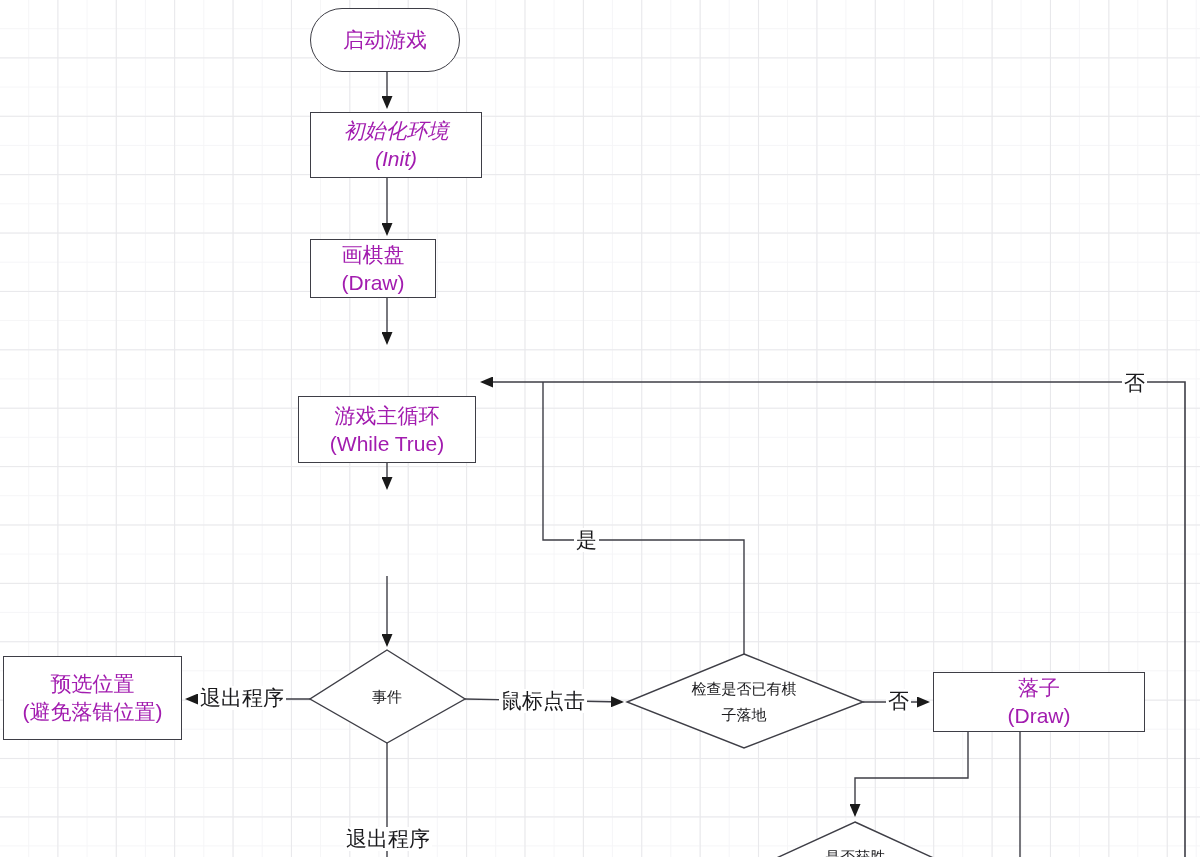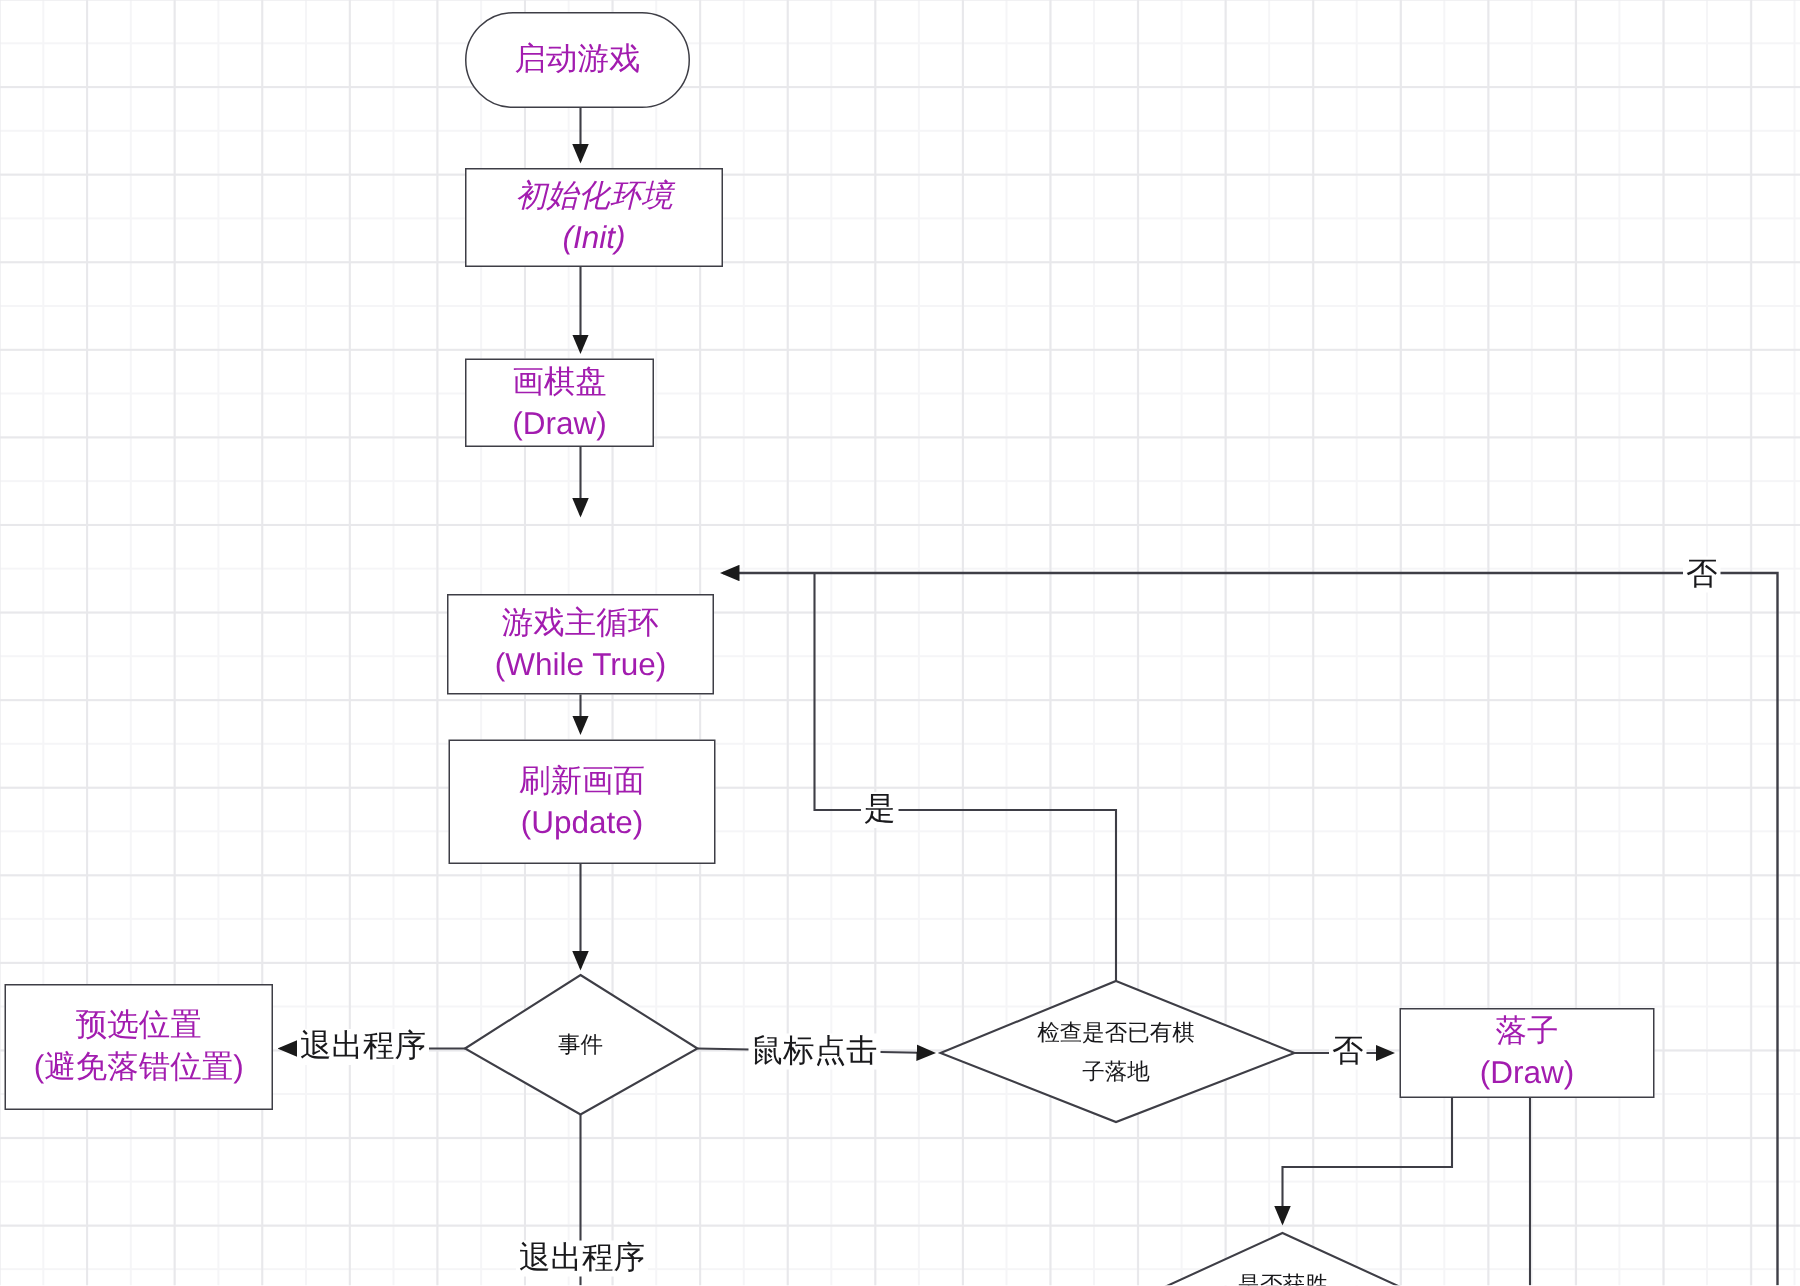--- a/index.html
+++ b/index.html
@@ -105,31 +105,27 @@
   <div class="node" style="left:310px; top:239px; width:126px; height:59px;">
     <div>画棋盘</div>
     <div>(Draw)</div>
   </div>
 
   <div class="node" style="left:298px; top:348px; width:178px; height:67px;margin-top:48px;">
     <div>游戏主循环</div>
     <div>(While True)</div>
   </div>
 
-  <div class="node" style="left:299px; top:493px; width:178px; height:83px;">
-    <div>刷新画面</div>
-    <div>(Update)</div>
-  </div>
 
   <div class="node" style="left:3px; top:656px; width:179px; height:84px;">
     <div>预选位置</div>
     <div>(避免落错位置)</div>
   </div>
 
-  <div class="node" style="left:933px; top:672px; width:170px; height:60px;">
+  <div class="node" style="left:933px; top:672px; width:212px; height:60px;">
     <div>落子</div>
     <div>(Draw)</div>
   </div>
 
   <div class="dlabel" style="left:337px; top:684px; width:100px;">事件</div>
   <div class="dlabel" style="left:654px; top:676px; width:180px;">
     <div>检查是否已有棋</div>
     <div>子落地</div>
   </div>
   <div class="dlabel" style="left:795px; top:844px; width:120px;">是否获胜</div>

